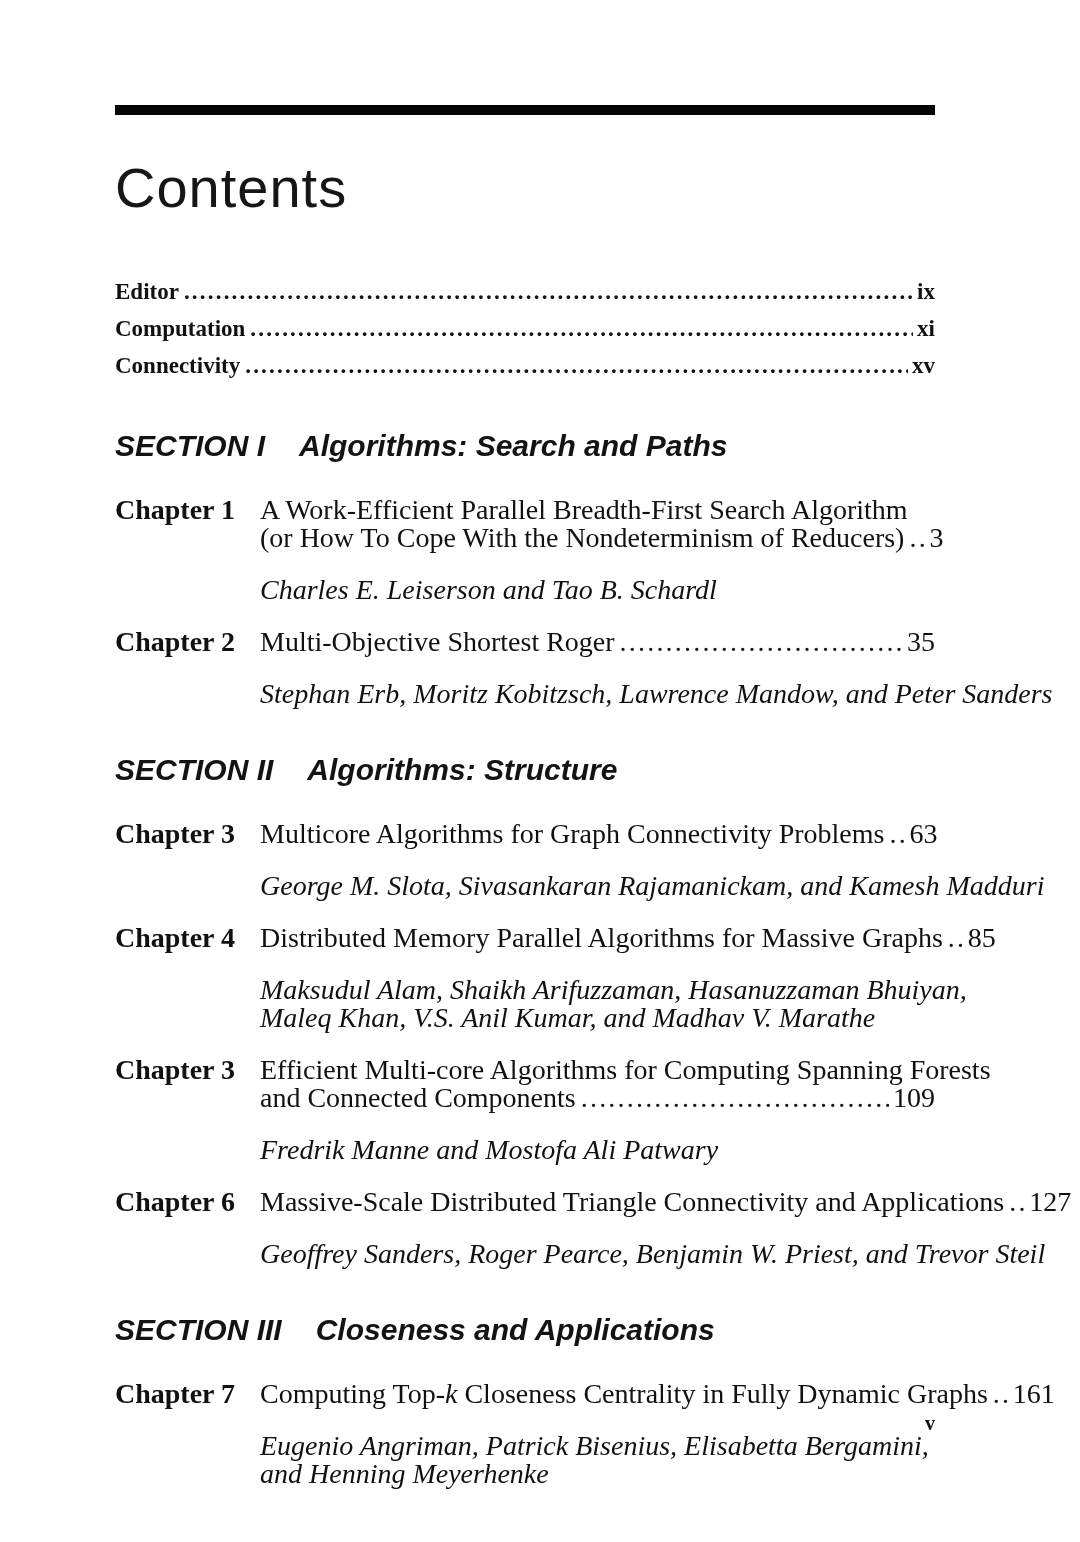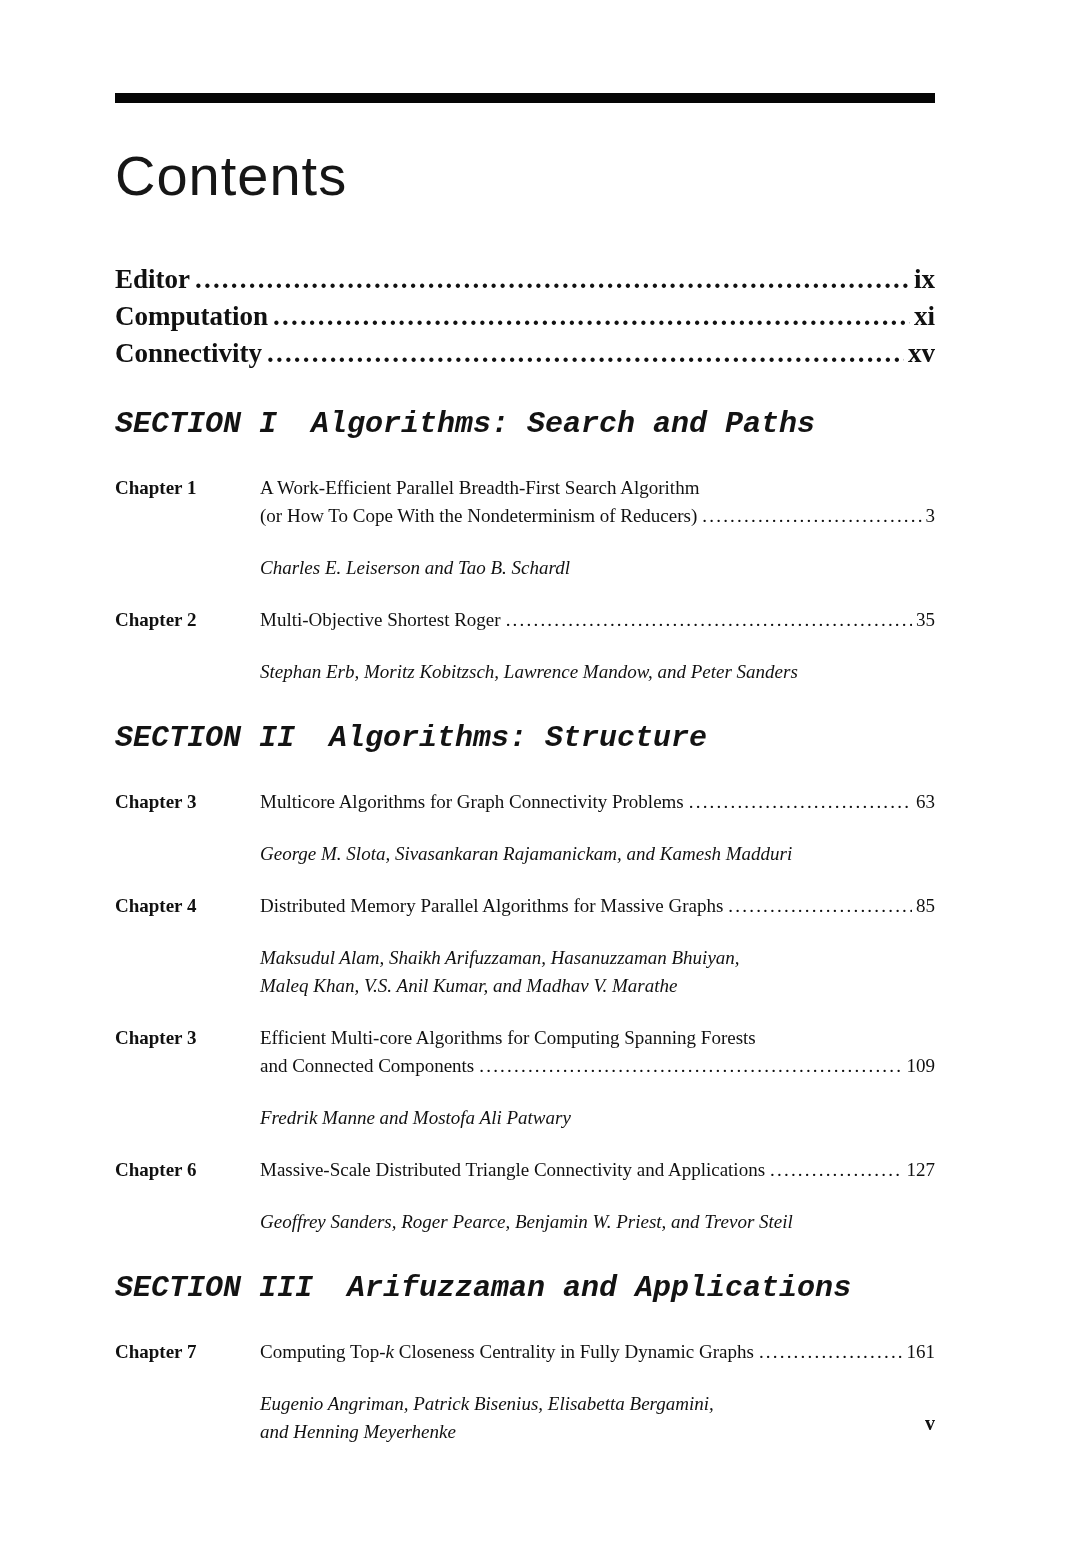--- a/index.html
+++ b/index.html
@@ -9,75 +9,75 @@
     height: 1542px;
     margin: 0 auto;
     background: #ffffff;
     color: #111;
     font-family: "Liberation Serif", serif;
     overflow: hidden;
   }
   .content {
     position: absolute;
     left: 115px;
-    top: 0;
+    top: 12px;
     width: 820px;
   }
   .rule {
     margin-top: 93px;
     height: 10px;
     background: #050505;
   }
   .doc-title {
     margin: 42px 0 0 0;
     font-family: "Liberation Sans", sans-serif;
     font-weight: 400;
     font-size: 56px;
     line-height: 1.1;
     letter-spacing: 1px;
     color: #161616;
   }
   .front-matter { margin-top: 54px; }
   .fm-row {
     display: flex;
     align-items: center;
-    font-size: 27px;
+    font-size: 23px;
     font-weight: 700;
     line-height: 37px;
     white-space: nowrap;
   }
   .leader {
     flex: 1 1 auto;
     overflow: hidden;
     white-space: nowrap;
     min-width: 16px;
     padding-left: 5px;
     letter-spacing: 2.2px;
   }
   .leader::after {
     content: "..........................................................................................................................................................................................................................................................................................................";
   }
   .pg { flex: 0 0 auto; padding-left: 4px; font-family: Liberation Serif, serif; }
   .section-heading {
-    margin-top: 34px;
-    font-family: Liberation Mono, monospace;
+    margin-top: 44px;
+    font-family: Liberation Sans, sans-serif;
     font-style: italic;
     font-weight: 700;
     font-size: 30px;
     line-height: 36px;
     color: #131313;
     white-space: nowrap;
   }
   .section-heading .sec-label { margin-right: 34px; }
   .section-chapters { margin-top: 32px; }
   .chapter {
     display: flex;
     align-items: flex-start;
     margin-bottom: 24px;
-    font-size: 19px;
+    font-size: 28px;
     line-height: 28px;
   }
   .ch-label {
     flex: 0 0 145px;
     font-weight: 700;
     white-space: nowrap;
   }
   .ch-body { flex: 1 1 auto; min-width: 0; }
   .ch-line { white-space: nowrap; }
   .ch-line.leadered { display: flex; align-items: flex-start; }
@@ -208,21 +208,21 @@
             <span class="leader"></span>
             <span class="pg">127</span>
           </div>
           <div class="authors">Geoffrey Sanders, Roger Pearce, Benjamin W. Priest, and Trevor Steil</div>
         </div>
       </div>
 
     </div>
 
     <div class="section-heading">
-      <span class="sec-label">SECTION III</span><span>Arifuzzaman and Applications</span>
+      <span class="sec-label">SECTION III</span><span>Closeness and Applications</span>
     </div>
     <div class="section-chapters">
 
       <div class="chapter">
         <div class="ch-label">Chapter 7</div>
         <div class="ch-body">
           <div class="ch-line leadered">
             <span class="t"><span>Computing Top-</span><span class="ital">k</span><span> Closeness Centrality in Fully Dynamic Graphs</span></span>
             <span class="leader"></span>
             <span class="pg">161</span>

